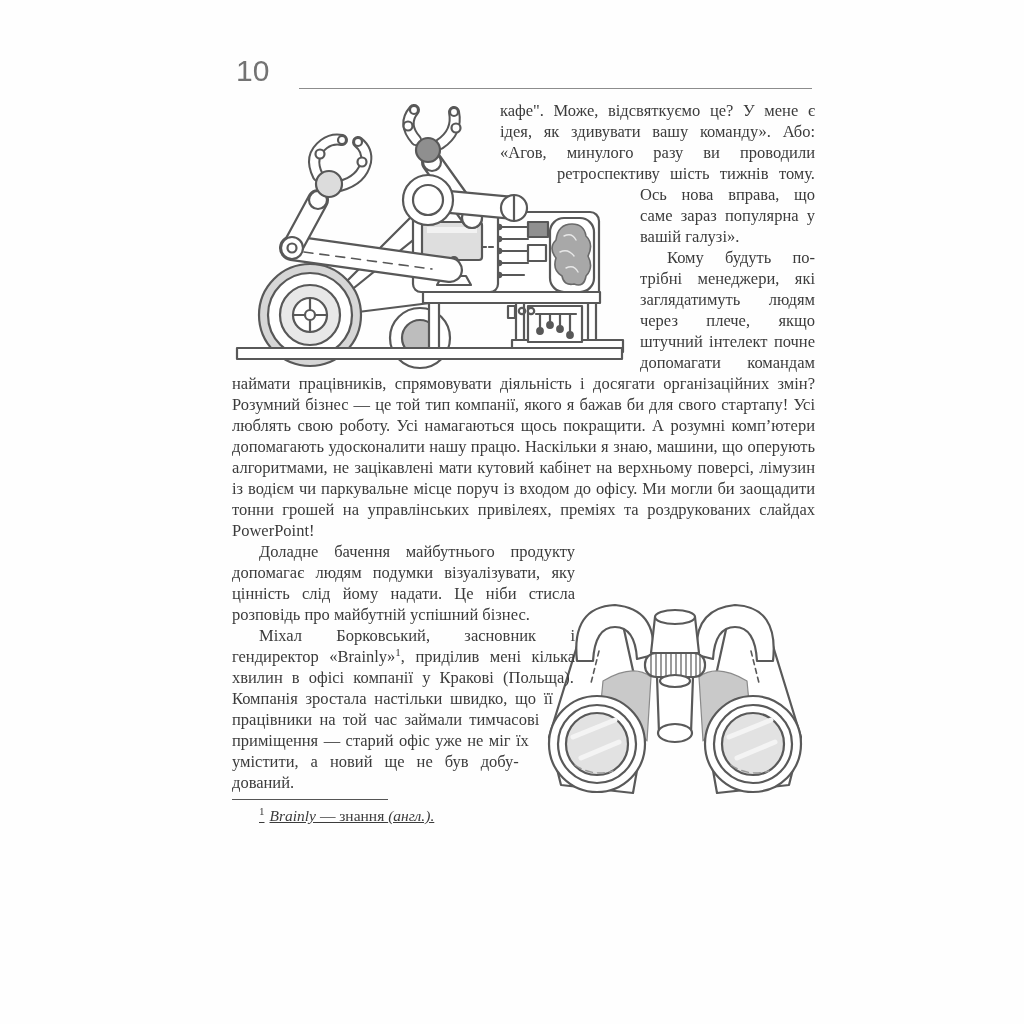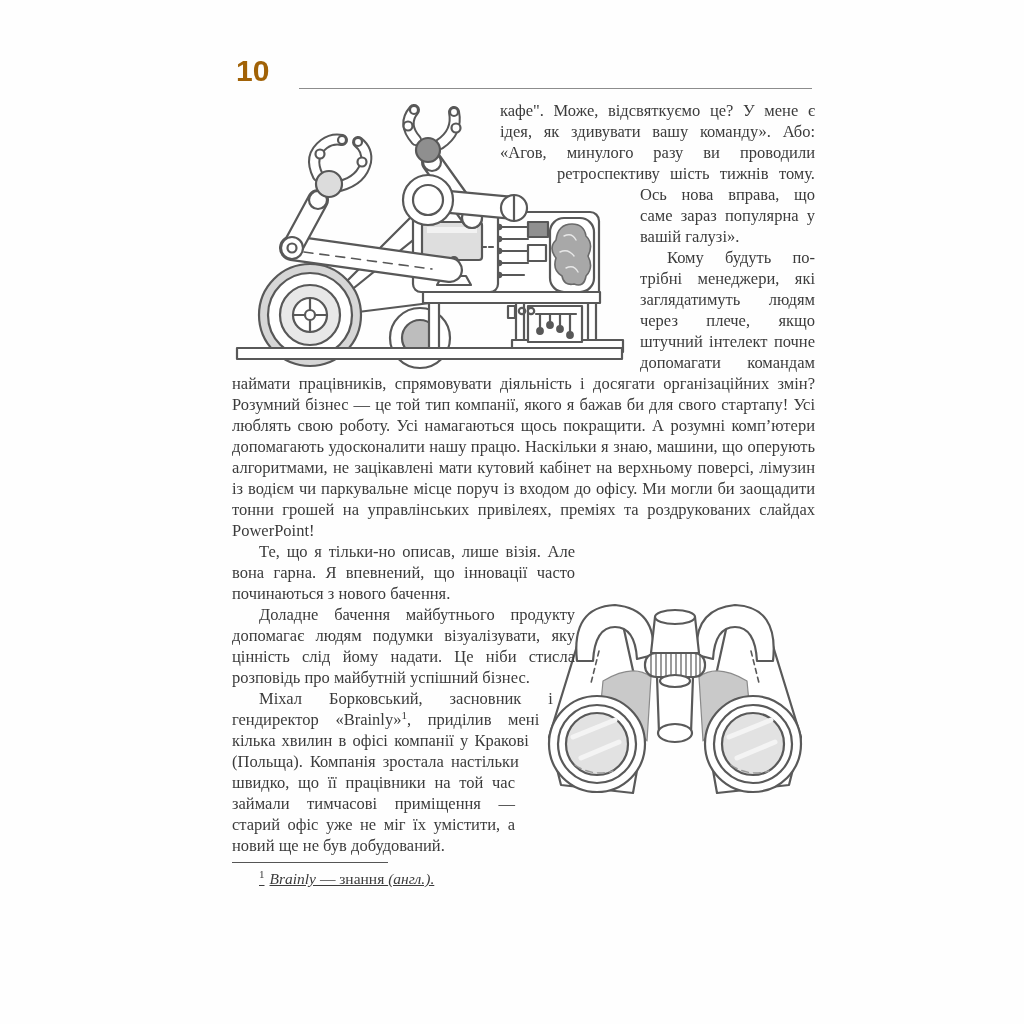--- a/index.html
+++ b/index.html
@@ -3,22 +3,22 @@
 <meta charset="utf-8">
 <style>
   html,body{margin:0;padding:0;}
   body{
     width:1024px;height:1024px;position:relative;background:#ffffff;
     font-family:"Liberation Serif", serif;color:#3b3b3b;overflow:hidden;
   }
   .page{position:absolute;inset:0;background:#fefefe;}
   .page-number{
     position:absolute;left:236px;top:54px;
-    font-family:"Liberation Sans", sans-serif;font-size:30px;font-weight:700;
-    color:#a16207;letter-spacing:0px;
+    font-family:"Liberation Sans", sans-serif;font-size:30px;font-weight:400;
+    color:#737373;letter-spacing:0px;
   }
   .running-head{
     position:absolute;right:212px;top:62px;
     font-family:"Liberation Sans", sans-serif;font-weight:700;font-size:17px;
     letter-spacing:0.4px;color:#363636;white-space:nowrap;
   }
   .running-head .chev{margin-left:8px;font-size:18px;}
   .header-rule{position:absolute;left:299px;right:212px;top:88px;border-top:1.3px solid #8c8c8c;}
   .content{
     position:absolute;left:232px;width:583px;top:100px;
@@ -243,21 +243,20 @@
               <line x1="181" y1="113" x2="181" y2="135"></line>
             <line x1="185" y1="114" x2="185" y2="134"></line>
           </g>
           <path d="M142,136 L178,136 L176,192 Q160,206 144,192 Z" fill="#ffffff"></path>
           <ellipse cx="160" cy="192" rx="17" ry="9" fill="#ffffff"></ellipse>
           <ellipse cx="160" cy="140" rx="15" ry="6" fill="#ffffff"></ellipse>
         </g>
       </svg>
     </div>
 
-    <p>Те, що я тільки-но описав, лише візія. Але вона гарна. Я впевнений, що інновації часто починаються з нового бачення.</p>
     <p>Доладне бачення майбутнього про­дукту допомагає людям подумки ві­зуалізувати, яку цінність слід йому надати. Це ніби стисла розповідь про майбутній успішний бізнес.</p>
     <p><span>Міхал Борковський, засновник і гендиректор «Brainly»</span><sup>1</sup><span>, приділив мені кілька хвилин в офісі компанії у Кракові (Польща). Компанія зростала настільки швидко, що її працівники на той час займали тимчасові при­міщення — старий офіс уже не міг їх умістити, а новий ще не був добу­дований.</span></p>
 
     <div class="footnote-area">
       <div class="footnote-rule"></div>
       <p class="footnote"><sup>1</sup><em>Brainly</em><span> — знання </span><em>(англ.).</em></p>
     </div>
 
   </div>
 </div>

